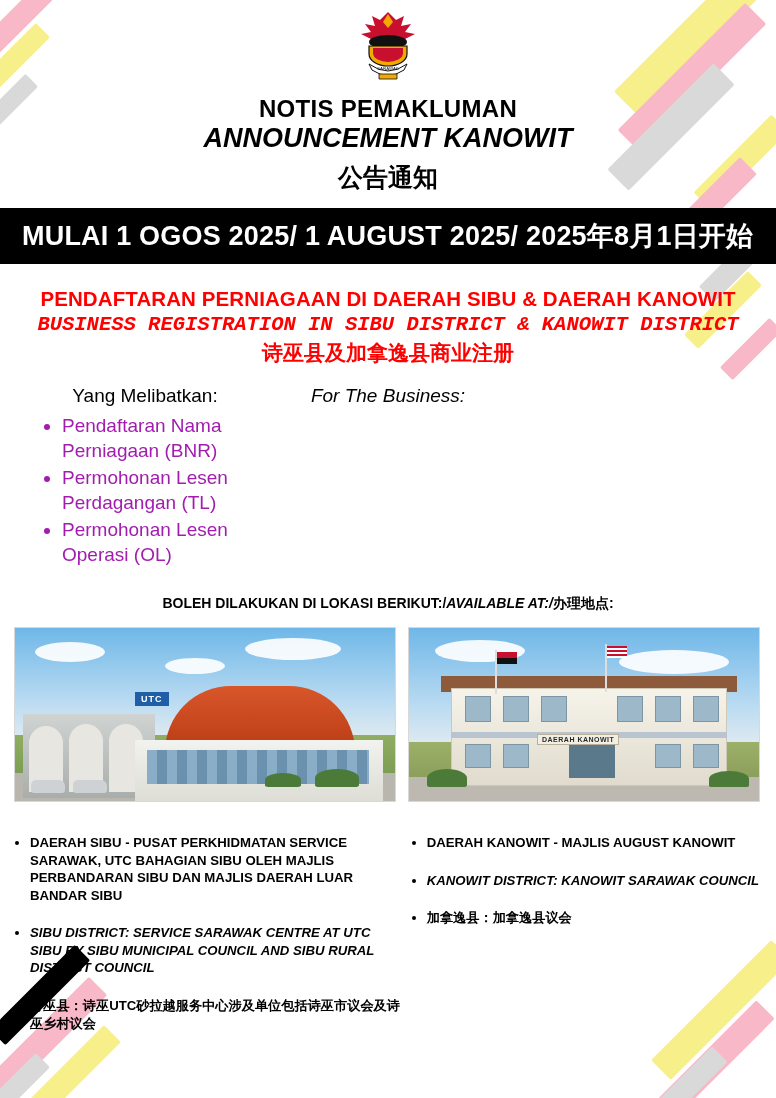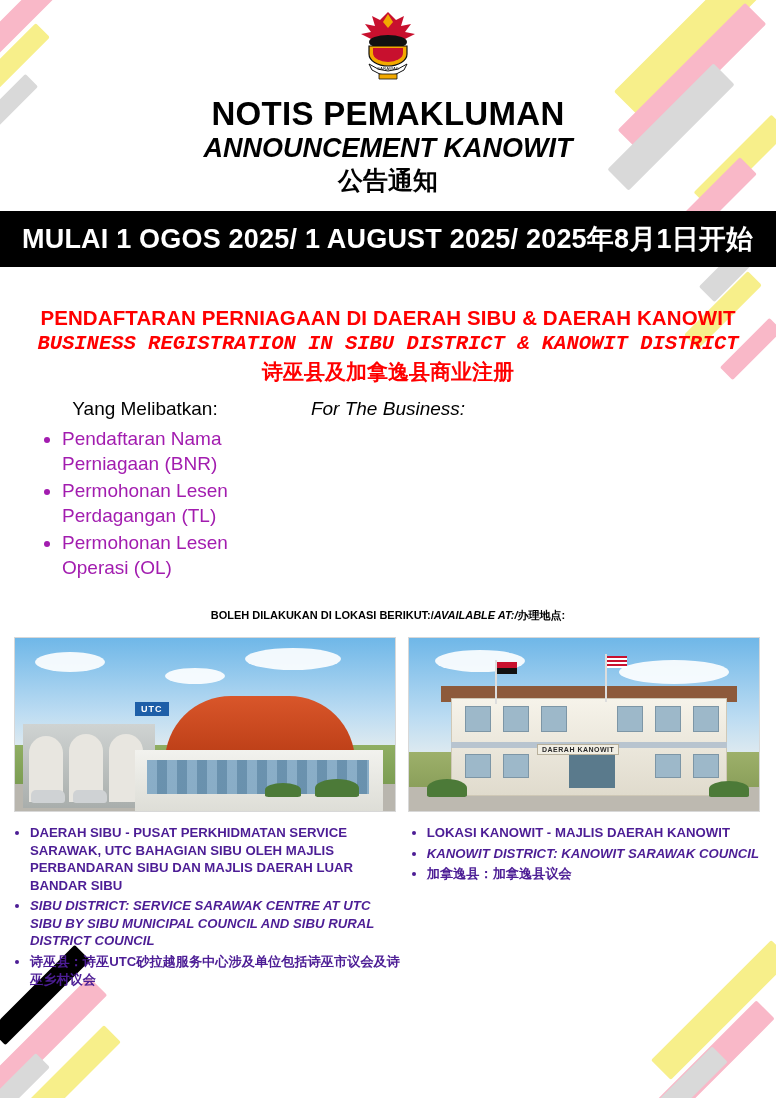--- a/index.html
+++ b/index.html
@@ -39,39 +39,39 @@
   .crest {
     width: 66px;
     height: 78px;
     display: inline-block;
   }
   .head-titles {
     text-align: center;
     margin-top: 6px;
   }
   .t-ms {
-    font-size: 33px;
+    font-size: 24px;
     font-weight: bold;
     letter-spacing: 0.3px;
     color: #000;
     line-height: 1.12;
   }
   .t-en {
     font-size: 27px;
     font-weight: bold;
     font-style: italic;
     color: #000;
     line-height: 1.12;
   }
   .t-cn {
     font-size: 25px;
     font-weight: bold;
     color: #000;
     line-height: 1.2;
-    margin-top: 2px;
+    margin-top: 9px;
   }
 
   
   .band {
     margin-top: 16px;
     background: #000;
     color: #fff;
     height: 56px;
     display: flex;
     align-items: center;
@@ -80,21 +80,21 @@
   }
   .band-text {
     font-size: 27px;
     font-weight: bold;
     letter-spacing: 0.2px;
   }
 
   
   .red-block {
     text-align: center;
-    margin-top: 38px;
+    margin-top: 22px;
     color: #ff0000;
     padding: 0 14px;
   }
   .r1 {
     font-size: 20.5px;
     font-weight: bold;
     letter-spacing: 0.1px;
     line-height: 1.25;
   }
   .r2 {
@@ -107,21 +107,21 @@
   .r3 {
     font-size: 21px;
     font-weight: bold;
     line-height: 1.3;
     margin-top: 2px;
   }
 
   
   .cols {
     display: flex;
-    margin-top: 12px;
+    margin-top: 18px;
     padding: 0 10px 0 36px;
     box-sizing: border-box;
   }
   .col {
     box-sizing: border-box;
   }
   .col-ms { width: 218px; }
   .col-en { width: 268px; }
   .col-cn { width: 244px; padding-top: 40px; }
 
@@ -145,21 +145,21 @@
     margin-bottom: 2px;
     color: #a21caf;
   }
   ul.lang.it li { font-style: italic; }
   ul.lang.cn li { font-size: 18px; }
 
   
   .avail {
     text-align: center;
     margin-top: 26px;
-    font-size: 11px;
+    font-size: 14px;
     font-weight: bold;
     color: #000;
   }
   .avail i { font-style: italic; }
 
   
   .photos {
     display: flex;
     gap: 12px;
     margin-top: 14px;
@@ -188,21 +188,22 @@
   ul.cap {
     margin: 0;
     padding-left: 26px;
     list-style-type: disc;
   }
   ul.cap li {
     font-size: 13.2px;
     font-weight: bold;
     line-height: 1.33;
     margin-bottom: 3px;
-    color: #4c1d95;
+    color: #000000;
+    margin-top: 20px;
   }
   ul.cap li.it { font-style: italic; }
   ul.cap li.cn { font-weight: bold; }
 
   
   .sky {
     position: absolute;
     left: 0; right: 0; top: 0;
     height: 62%;
     background: linear-gradient(#6fb7e8, #bcdcf2 70%, #dce9f0);
@@ -471,20 +472,20 @@
   <div class="captions">
     <div class="cap-col left">
       <ul class="cap">
         <li>DAERAH SIBU - PUSAT PERKHIDMATAN SERVICE SARAWAK, UTC BAHAGIAN SIBU OLEH MAJLIS PERBANDARAN SIBU DAN MAJLIS DAERAH LUAR BANDAR SIBU</li>
         <li class="it">SIBU DISTRICT: SERVICE SARAWAK CENTRE AT UTC SIBU BY SIBU MUNICIPAL COUNCIL AND SIBU RURAL DISTRICT COUNCIL</li>
         <li class="cn">诗巫县：诗巫UTC砂拉越服务中心涉及单位包括诗巫市议会及诗巫乡村议会</li>
       </ul>
     </div>
     <div class="cap-col right">
       <ul class="cap">
-        <li>LOKASI KANOWIT - MAJLIS DAERAH KANOWIT</li>
+        <li>DAERAH KANOWIT - MAJLIS AUGUST KANOWIT</li>
         <li class="it">KANOWIT DISTRICT: KANOWIT SARAWAK COUNCIL</li>
         <li class="cn">加拿逸县：加拿逸县议会</li>
       </ul>
     </div>
   </div>
 
 </div>
 
 </body></html>

